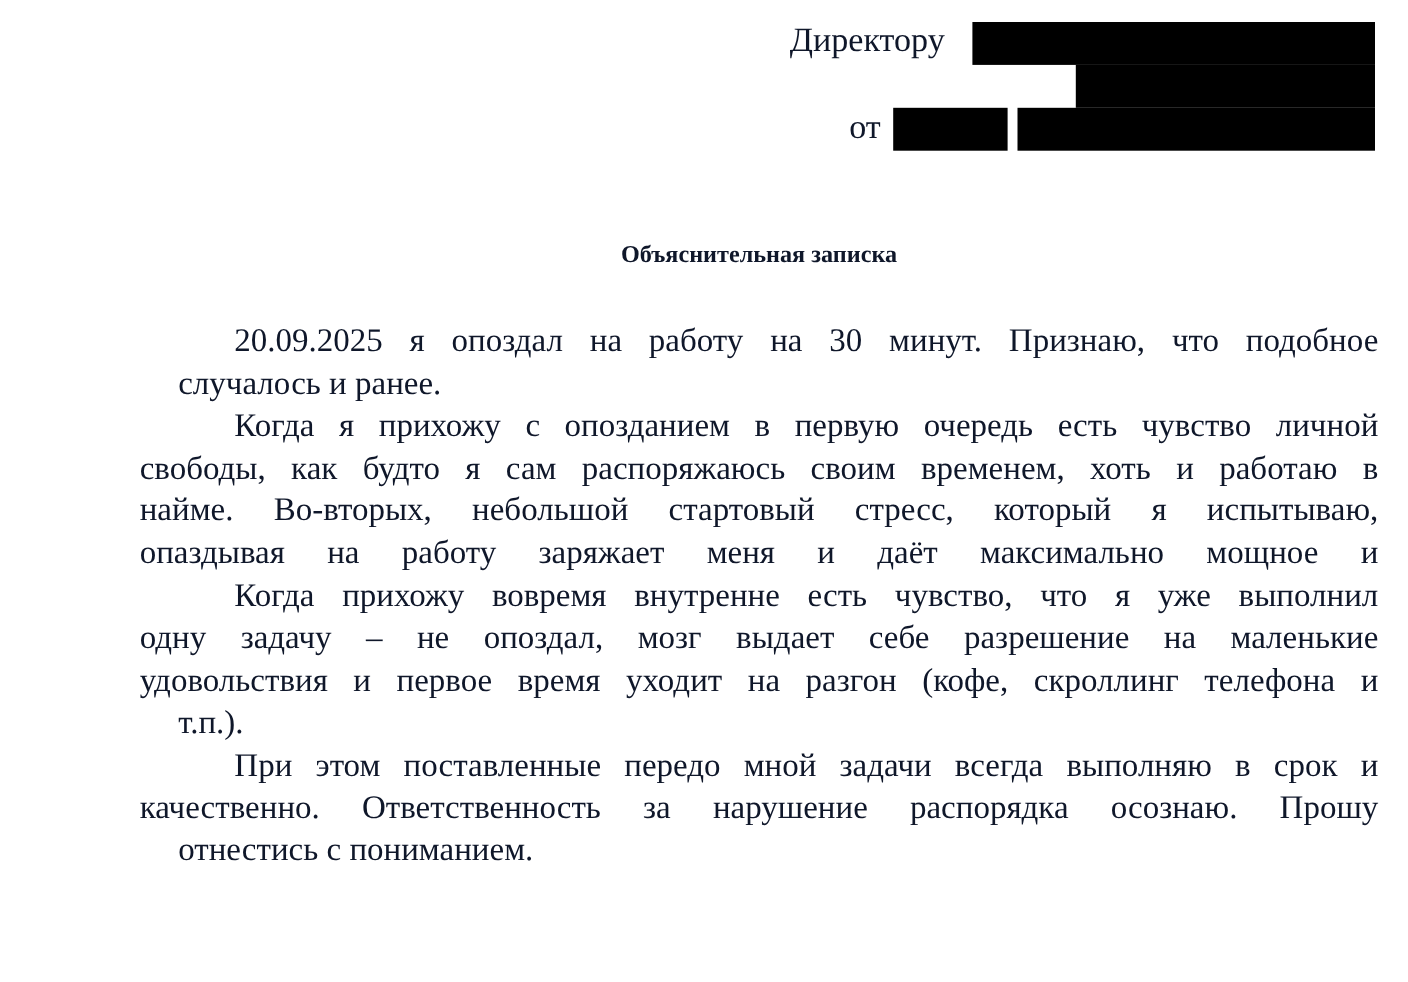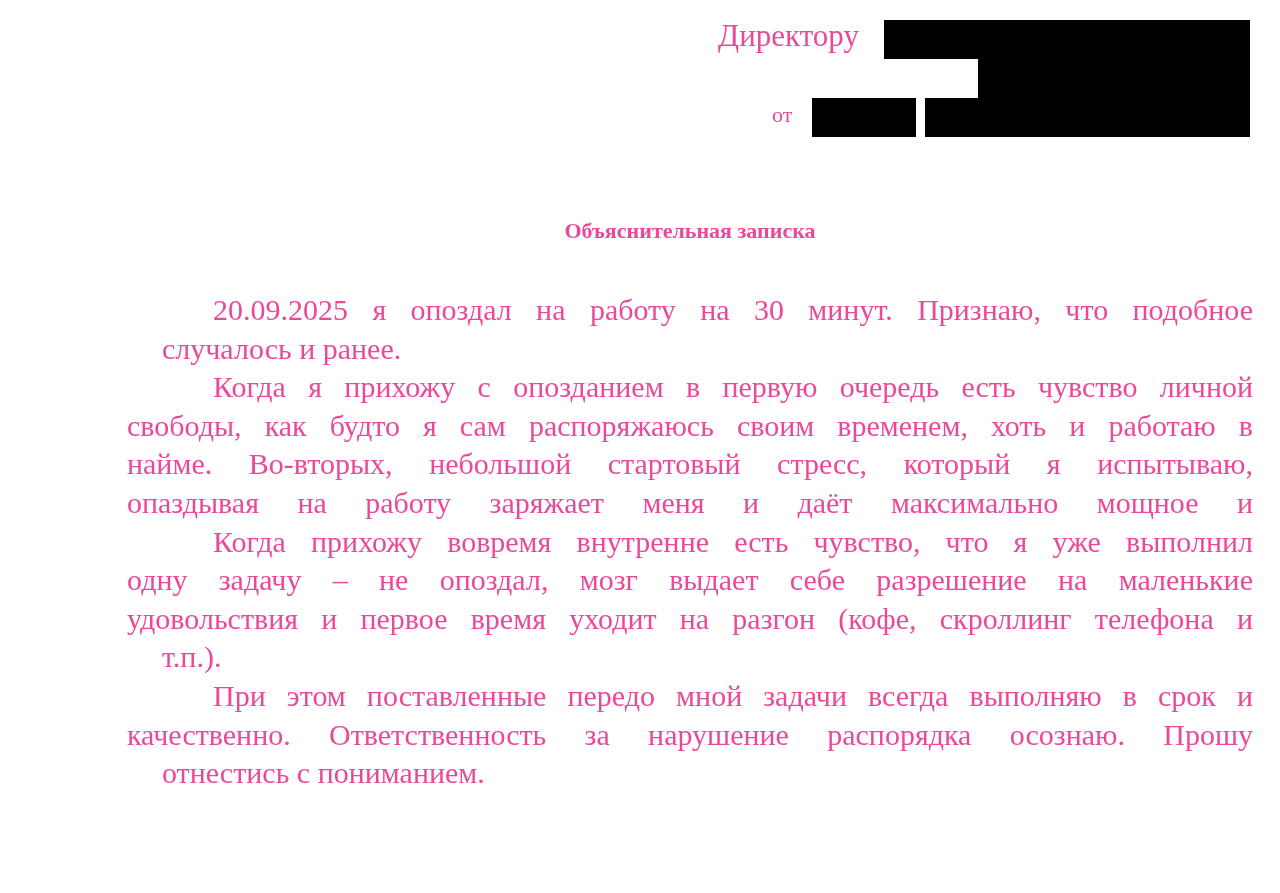--- a/index.html
+++ b/index.html
@@ -5,39 +5,39 @@
   html, body {
     margin: 0;
     padding: 0;
     background: #ffffff;
   }
   .page {
     position: relative;
     width: 1280px;
     height: 893px;
     background: #ffffff;
-    color: #ec4899;
+    color: #0f172a;
     font-family: "Liberation Serif", "DejaVu Serif", serif;
     overflow: hidden;
   }
 
   
   .hdr-to {
     position: absolute;
     left: 718px;
     top: 16px;
     font-size: 31px;
     line-height: 40px;
     white-space: nowrap;
   }
   .hdr-from {
     position: absolute;
     left: 772px;
     top: 95px;
-    font-size: 22px;
+    font-size: 31px;
     line-height: 40px;
     white-space: nowrap;
   }
   .redact {
     position: absolute;
     background: #000000;
   }
   .redact-a { left: 884px; top: 20px;  width: 366px; height: 39px; }
   .redact-b { left: 978px; top: 59px;  width: 272px; height: 39px; }
   .redact-d { left: 812px; top: 98px;  width: 104px; height: 39px; }

